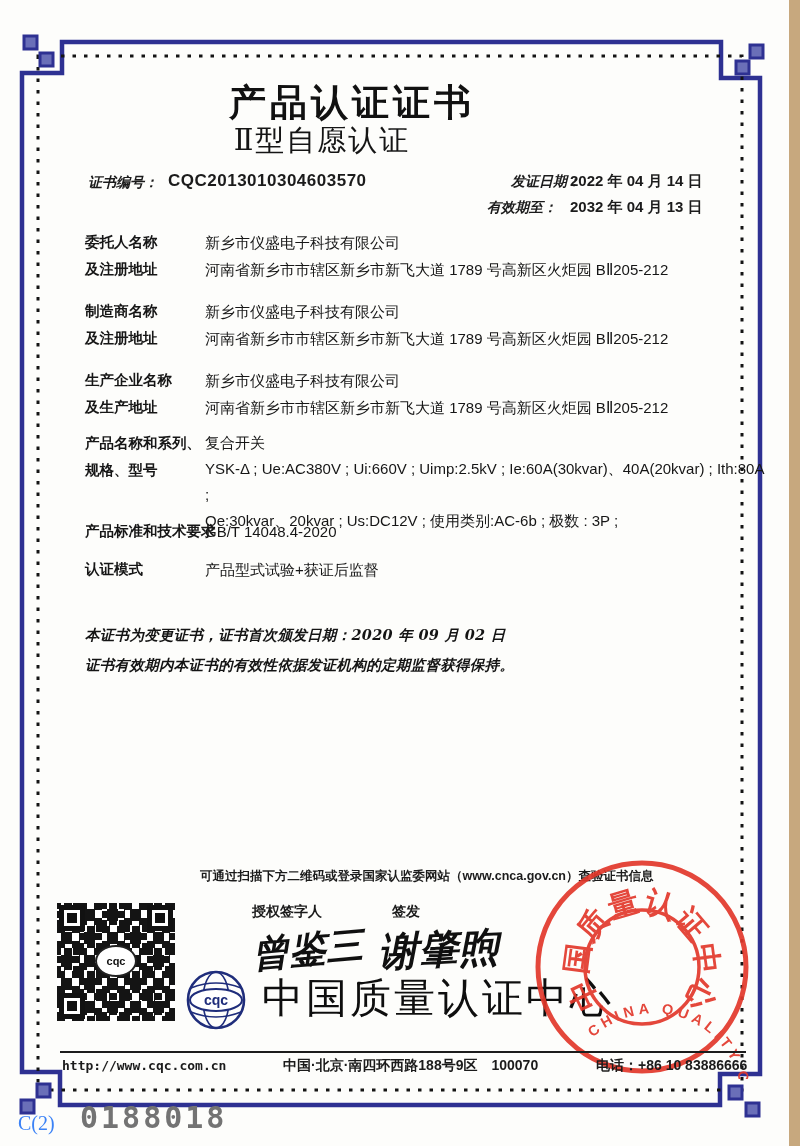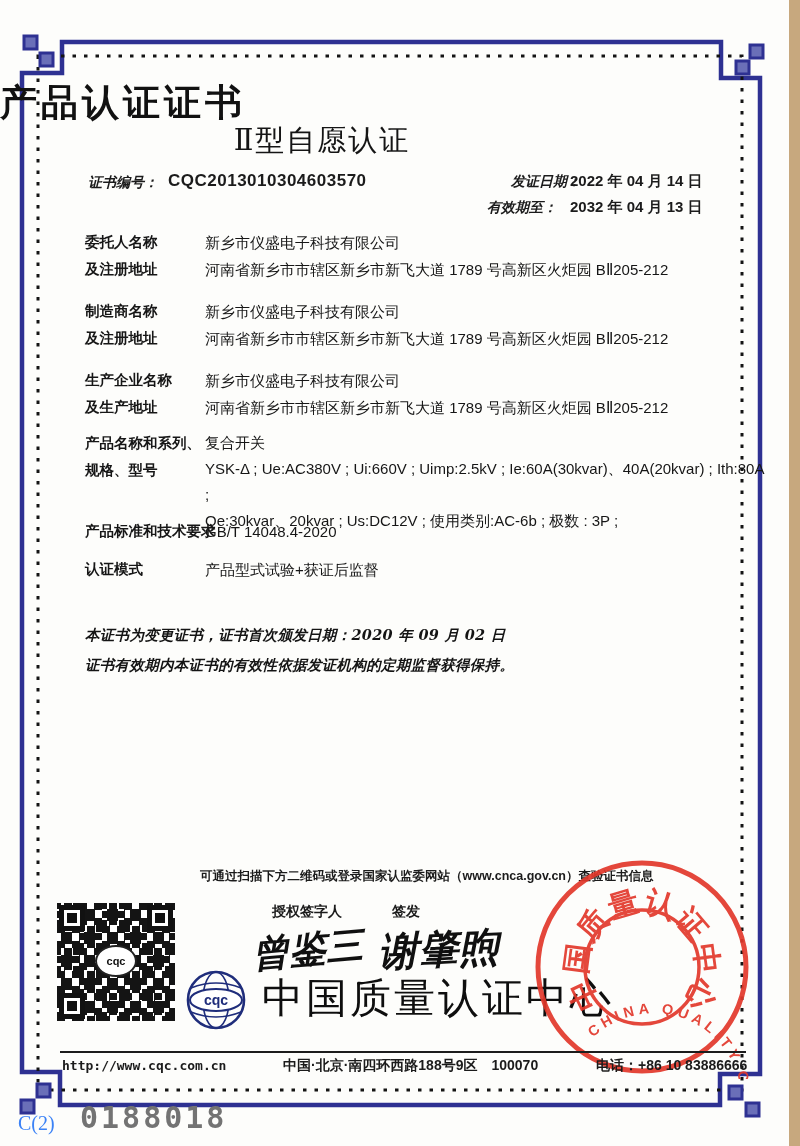--- a/index.html
+++ b/index.html
@@ -11,21 +11,21 @@
     color:#1b1b1b;
     overflow:hidden;
   }
   .paper {
     position:absolute; left:0; top:0; width:789px; height:1146px;
     background:#fdfdfb;
   }
   .frame { position:absolute; left:0; top:0; width:800px; height:1146px; pointer-events:none; }
   .abs { position:absolute; }
   .title {
-    left:0; top:78px; width:704px; text-align:left;
+    left:0; top:78px; width:704px; text-align:center;
     font-size:37px; font-weight:bold; letter-spacing:4px; color:#111;
   }
   .subtitle {
     left:0; top:121px; width:644px; text-align:center;
     font-size:29px; font-weight:500; letter-spacing:2px; color:#151515;
     font-family:"Liberation Serif","DejaVu Serif",serif;
   }
   .kai {
     font-family:"DejaVu Serif","Liberation Serif",serif;
     font-style:italic; font-weight:bold;
@@ -148,21 +148,21 @@
 
   <div class="abs kai statement" style="top:656px;">证书有效期内本证书的有效性依据发证机构的定期监督获得保持。</div>
 
   <div class="abs qr">
     <div class="finder tl"></div>
     <div class="finder tr"></div>
     <div class="finder bl"></div>
     <div class="qr-center">cqc</div>
   </div>
 
-  <div class="abs sig-label" style="left:272px; top:903px;">授权签字人</div>
+  <div class="abs sig-label" style="left:252px; top:903px;">授权签字人</div>
   <div class="abs sig-label" style="left:392px; top:903px;">签发</div>
   <div class="abs signature" style="left:252px; top:925px; font-size:37px; transform:rotate(-5deg);">曾鉴三</div>
   <div class="abs signature" style="left:378px; top:922px; font-size:40px; transform:rotate(-3deg);">谢肇煦</div>
 
   <svg class="abs" style="left:185px; top:969px;" width="62" height="62" viewBox="0 0 62 62" xmlns="http://www.w3.org/2000/svg">
     <circle cx="31" cy="31" r="28" fill="none" stroke="#1f2d7b" stroke-width="2.6"></circle>
     <ellipse cx="31" cy="31" rx="13" ry="28" fill="none" stroke="#1f2d7b" stroke-width="1.6"></ellipse>
     <path d="M6,19 Q31,9 56,19 M6,43 Q31,53 56,43" fill="none" stroke="#1f2d7b" stroke-width="1.6"></path>
     <ellipse cx="31" cy="31" rx="26" ry="11" fill="#fff" stroke="#1f2d7b" stroke-width="2"></ellipse>
     <text x="31" y="36" text-anchor="middle" font-size="14" font-weight="bold" font-family="Liberation Sans, sans-serif" fill="#1f2d7b">cqc</text>

